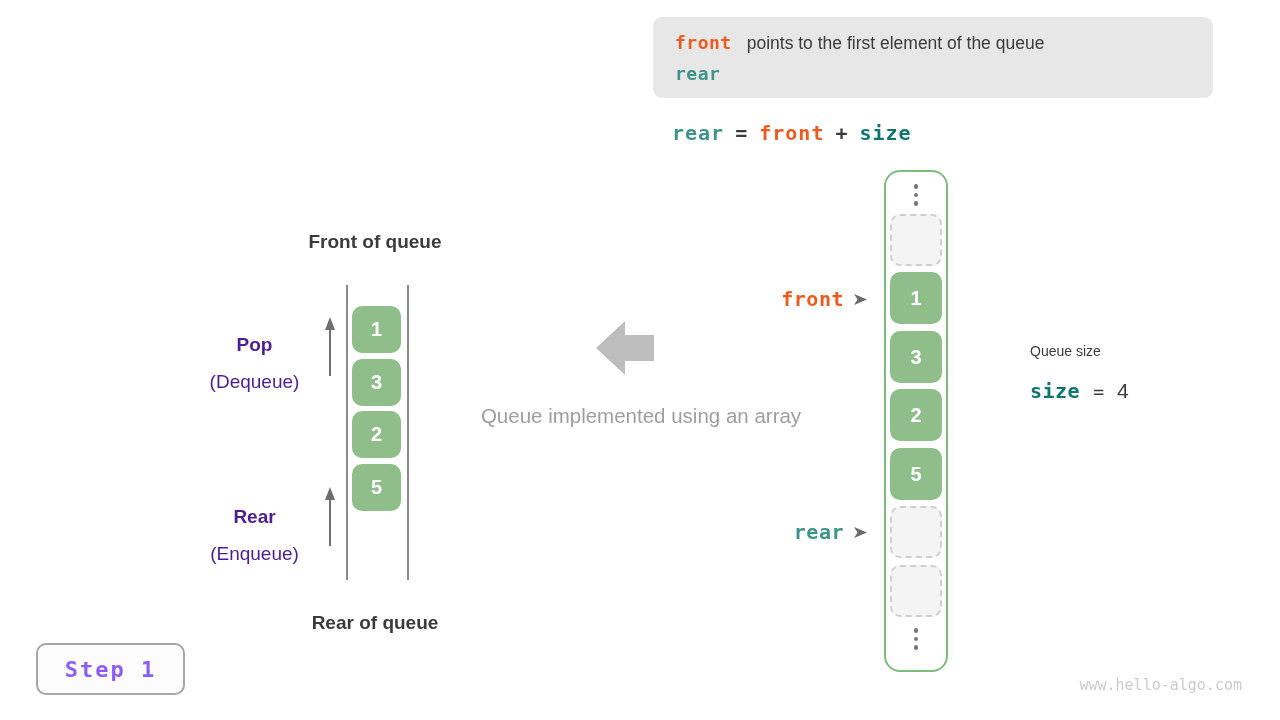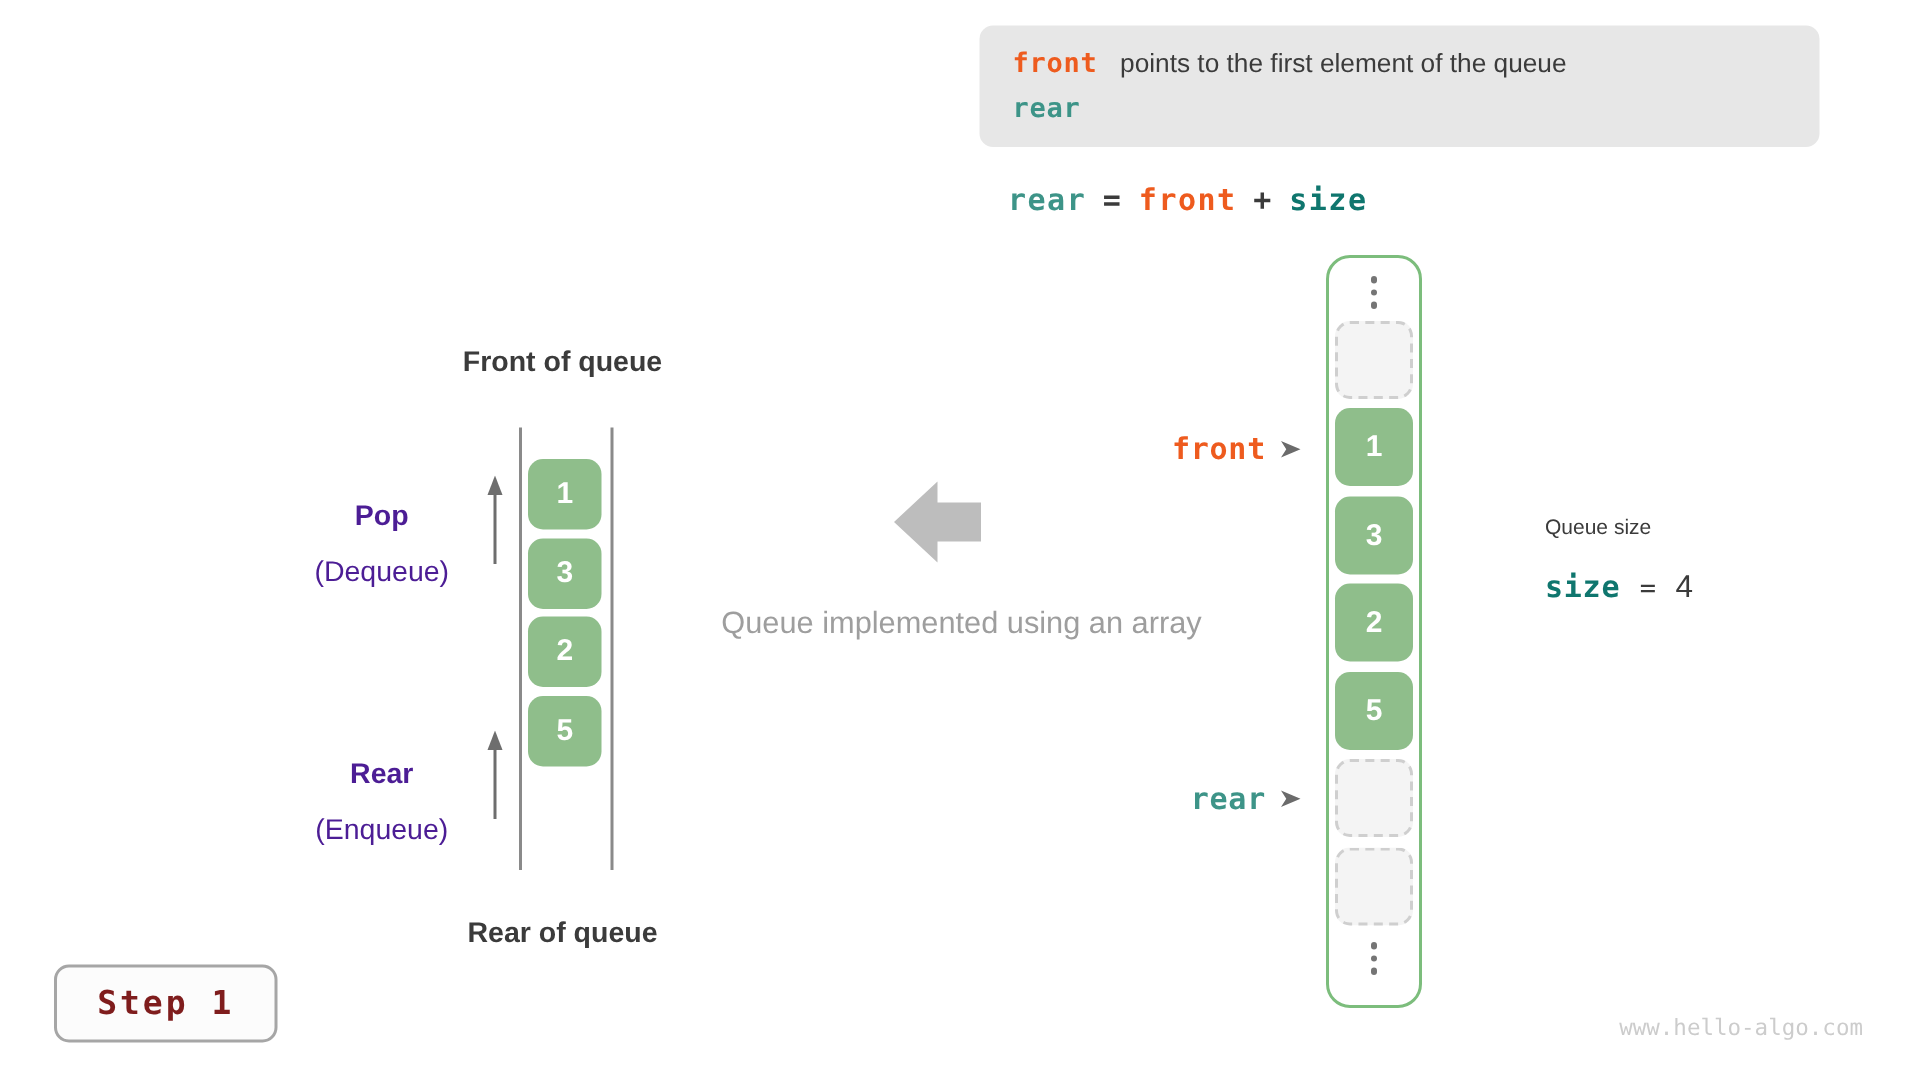--- a/index.html
+++ b/index.html
@@ -56,21 +56,21 @@
   
   .qsize-title{position:absolute;left:1030px;top:343px;font-size:14px;color:#3b3b3b;}
   .qsize-row{position:absolute;left:1030px;top:379px;display:flex;align-items:baseline;gap:13px;}
   .qsize-row .code{font-size:20px;letter-spacing:.5px;}
   .qsize-eq{font-family:"DejaVu Sans Mono","Liberation Mono",monospace;font-size:18px;color:#3b3b3b;}
   .qsize-val{font-size:21px;color:#3b3b3b;}
 
   
   .step-badge{position:absolute;left:36px;top:643px;width:145px;height:48px;background:#fcfcfc;
     border:2px solid #a6a6a6;border-radius:10px;display:flex;align-items:center;justify-content:center;}
-  .step-badge .code{font-size:22px;color:#7f1d1d;letter-spacing:2px;}
+  .step-badge .code{font-size:22px;color:#8b5cf6;letter-spacing:2px;}
 
   
   .watermark{position:absolute;right:38px;top:676px;
     font-family:"DejaVu Sans Mono","Liberation Mono",monospace;font-size:15px;color:#cccccc;margin-left:16px;}
 </style>
 </head>
 <body>
 
 <div class="info-box">
   <div class="info-line">

